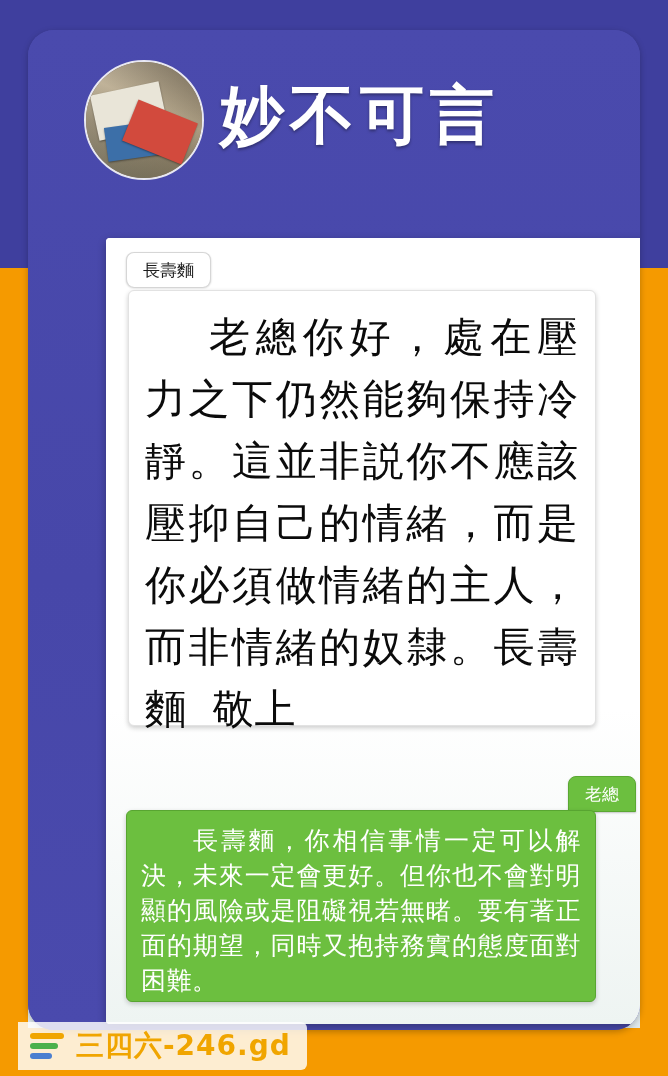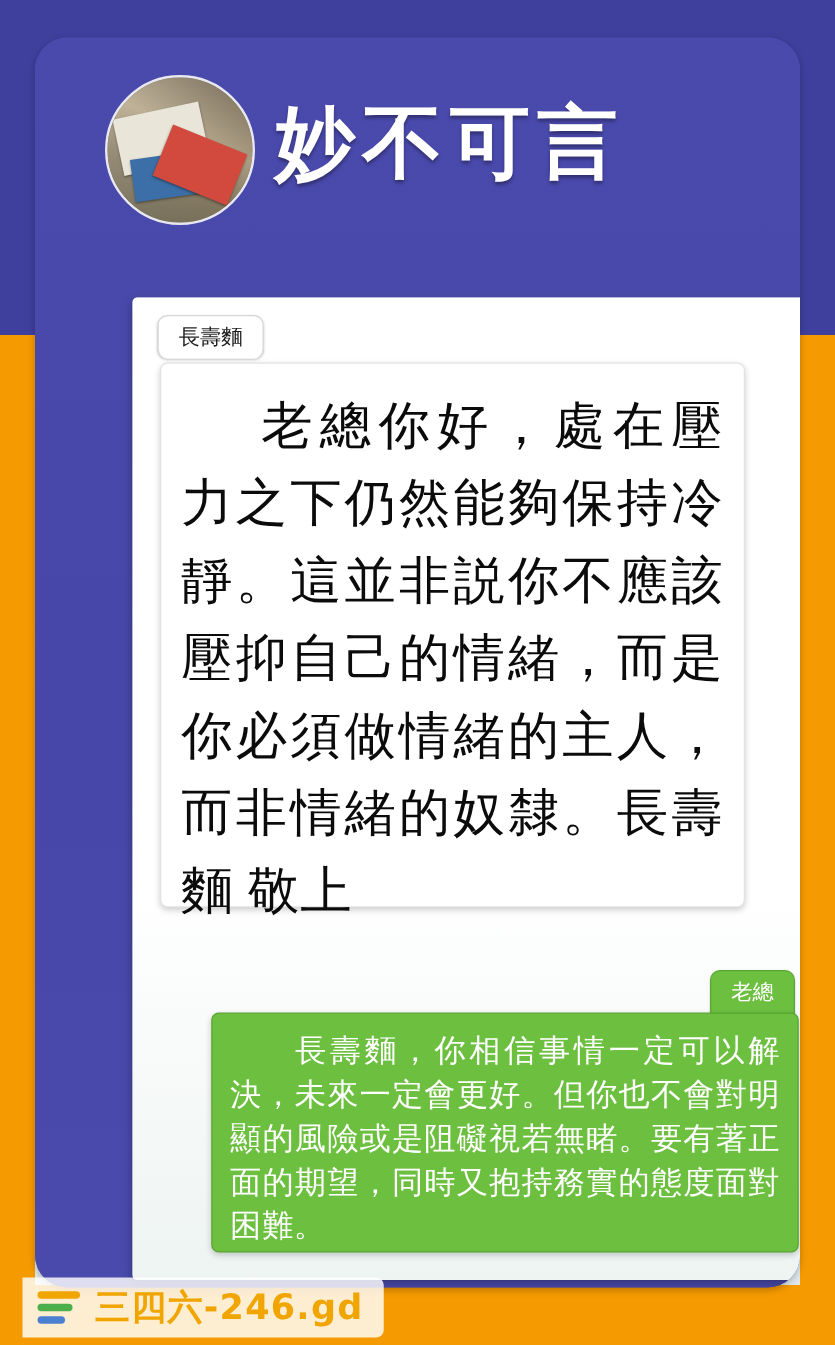--- a/index.html
+++ b/index.html
@@ -197,32 +197,31 @@
     box-shadow: 0 2px 5px rgba(0,0,0,0.20);
     padding: 18px 16px 10px 16px;
   }
   .bubble-a-text {
     font-size: 41px;
     line-height: 62px;
     color: #0b0b0b;
     text-align: justify;
     text-indent: 64px;
     letter-spacing: 1px;
-    font-family: Liberation Serif, serif;
+    font-family: Liberation Mono, monospace;
   }
   .bubble-b {
     left: 20px;
     top: 572px;
     width: 470px;
     height: 192px;
     background: #6cbf3f;
     border: 1px solid #58a531;
     box-shadow: 0 2px 5px rgba(0,0,0,0.20);
     padding: 12px 14px;
-    margin-left: 43px;
   }
   .bubble-b-text {
     font-size: 25px;
     line-height: 35px;
     color: #ffffff;
     text-align: justify;
     text-indent: 52px;
     letter-spacing: 0.5px;
     font-family: "DejaVu Sans", sans-serif;
   }

